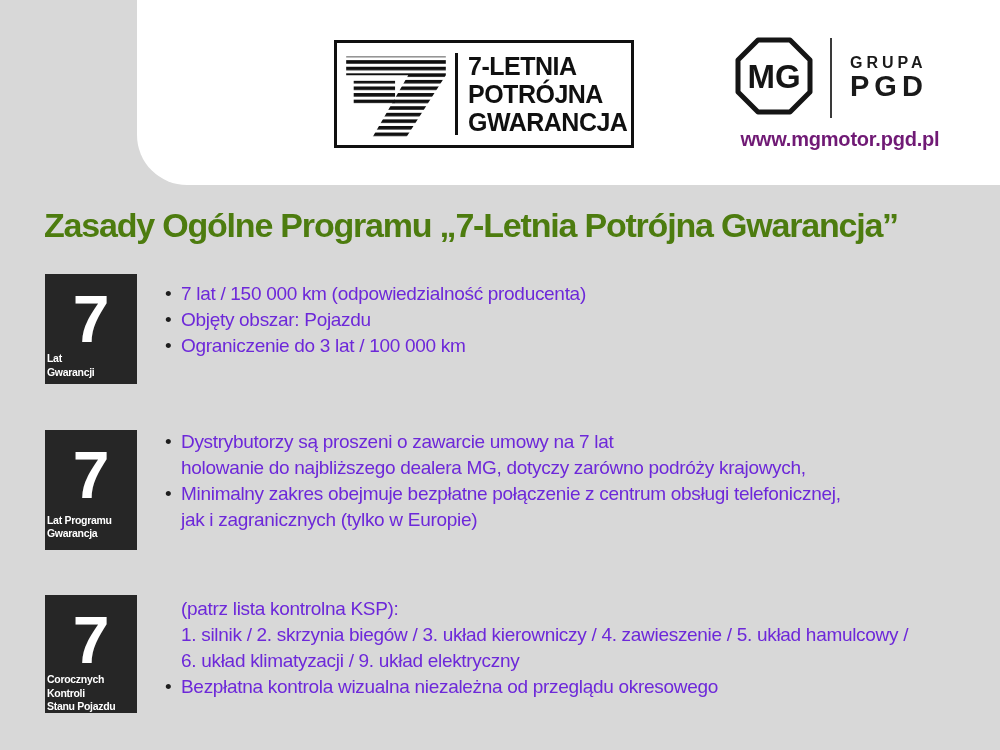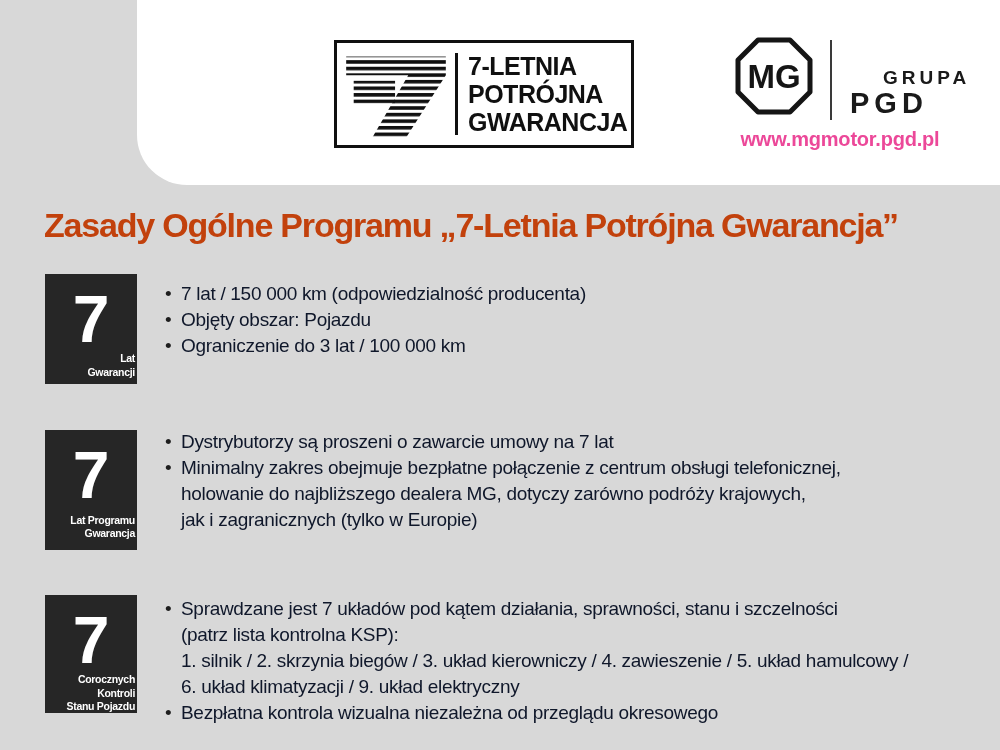--- a/index.html
+++ b/index.html
@@ -9,44 +9,44 @@
   
   .header-panel{position:absolute;left:137px;top:0;right:0;height:185px;background:#ffffff;
     border-bottom-left-radius:50px;}
   .warranty-logo-box{position:absolute;left:197px;top:40px;width:294px;height:102px;
     border:3px solid #101010;background:#fff;display:flex;align-items:stretch;}
   .seven-graphic{flex:0 0 118px;display:flex;align-items:center;justify-content:center;}
   .logo-divider{width:3px;background:#101010;margin:10px 0;}
   .logo-text{flex:1;display:flex;flex-direction:column;justify-content:center;padding-left:10px;}
   .logo-text div{font-weight:bold;font-size:25px;line-height:28px;letter-spacing:-0.5px;color:#101010;}
 
-  .brand{position:absolute;left:597px;top:36px;display:flex;align-items:flex-end;}
+  .brand{position:absolute;left:597px;top:36px;display:flex;align-items:center;}
   .brand-divider{width:2px;height:80px;background:#3a3a3a;margin:0 18px 0 16px;}
   .grupa-pgd{display:flex;flex-direction:column;justify-content:center;color:#1a1a1a;}
-  .grupa{font-weight:bold;font-size:19px;letter-spacing:4px;margin-left:33px;}
+  .grupa{font-weight:bold;font-size:16px;letter-spacing:4px;}
   .pgd{font-weight:bold;font-size:29px;letter-spacing:5px;margin-top:-2px;}
   .website{position:absolute;left:590px;top:128px;width:226px;text-align:center;
-    font-weight:bold;font-size:20px;letter-spacing:-0.2px;color:#ec4899;}
+    font-weight:bold;font-size:20px;letter-spacing:-0.2px;color:#701a75;}
 
   
   .page-title{position:absolute;left:44px;top:206px;width:940px;
-    font-weight:bold;font-size:34px;letter-spacing:-1.2px;color:#c2410c;white-space:nowrap;}
+    font-weight:bold;font-size:34px;letter-spacing:-1.2px;color:#4d7c0f;white-space:nowrap;}
 
   
   .badge{position:absolute;left:45px;width:92px;background:#262626;color:#ffffff;
     display:flex;flex-direction:column;align-items:center;justify-content:space-between;
     box-sizing:border-box;padding:6px 2px 9px 2px;}
   .badge-seven{font-size:66px;font-weight:bold;line-height:1;margin-top:6px;}
-  .badge-label{font-size:10.5px;font-weight:bold;line-height:1.3;letter-spacing:-0.3px;text-align:right;width:100%;}
+  .badge-label{font-size:10.5px;font-weight:bold;line-height:1.3;letter-spacing:-0.3px;text-align:left;width:100%;}
   #badge-1{top:274px;height:110px;}
   #badge-2{top:430px;height:120px;}
   #badge-3{top:595px;height:118px;}
 
   .bullets{position:absolute;left:181px;font-size:19px;letter-spacing:-0.3px;
-    line-height:26px;color:#0f172a;}
+    line-height:26px;color:#6d28d9;}
   #bullets-1{top:281px;}
   #bullets-2{top:429px;}
   #bullets-3{top:596px;}
   .line{position:relative;white-space:nowrap;}
   .line.bullet::before{content:"•";position:absolute;left:-16px;top:0;font-size:19px;color:#1d1d1d;}
 </style>
 </head>
 <body>
 
 <div id="page">
@@ -107,33 +107,32 @@
 
   <div class="badge" id="badge-2">
     <div class="badge-seven">7</div>
     <div class="badge-label">
       <div>Lat Programu</div>
       <div>Gwarancja</div>
     </div>
   </div>
   <div class="bullets" id="bullets-2">
     <div class="line bullet">Dystrybutorzy są proszeni o zawarcie umowy na 7 lat</div>
+    <div class="line">holowanie do najbliższego dealera MG, dotyczy zarówno podróży krajowych,</div>
     <div class="line bullet">Minimalny zakres obejmuje bezpłatne połączenie z centrum obsługi telefonicznej,</div>
-    <div class="line">holowanie do najbliższego dealera MG, dotyczy zarówno podróży krajowych,</div>
     <div class="line">jak i zagranicznych (tylko w Europie)</div>
   </div>
 
   <div class="badge" id="badge-3">
     <div class="badge-seven">7</div>
     <div class="badge-label">
       <div>Corocznych Kontroli</div>
       <div>Stanu Pojazdu</div>
     </div>
   </div>
   <div class="bullets" id="bullets-3">
-    <div class="line bullet">Sprawdzane jest 7 układów pod kątem działania, sprawności, stanu i szczelności</div>
     <div class="line">(patrz lista kontrolna KSP):</div>
     <div class="line">1. silnik / 2. skrzynia biegów / 3. układ kierowniczy / 4. zawieszenie / 5. układ hamulcowy /</div>
     <div class="line">6. układ klimatyzacji / 9. układ elektryczny</div>
     <div class="line bullet">Bezpłatna kontrola wizualna niezależna od przeglądu okresowego</div>
   </div>
 
 </div>
 
 </body></html>

